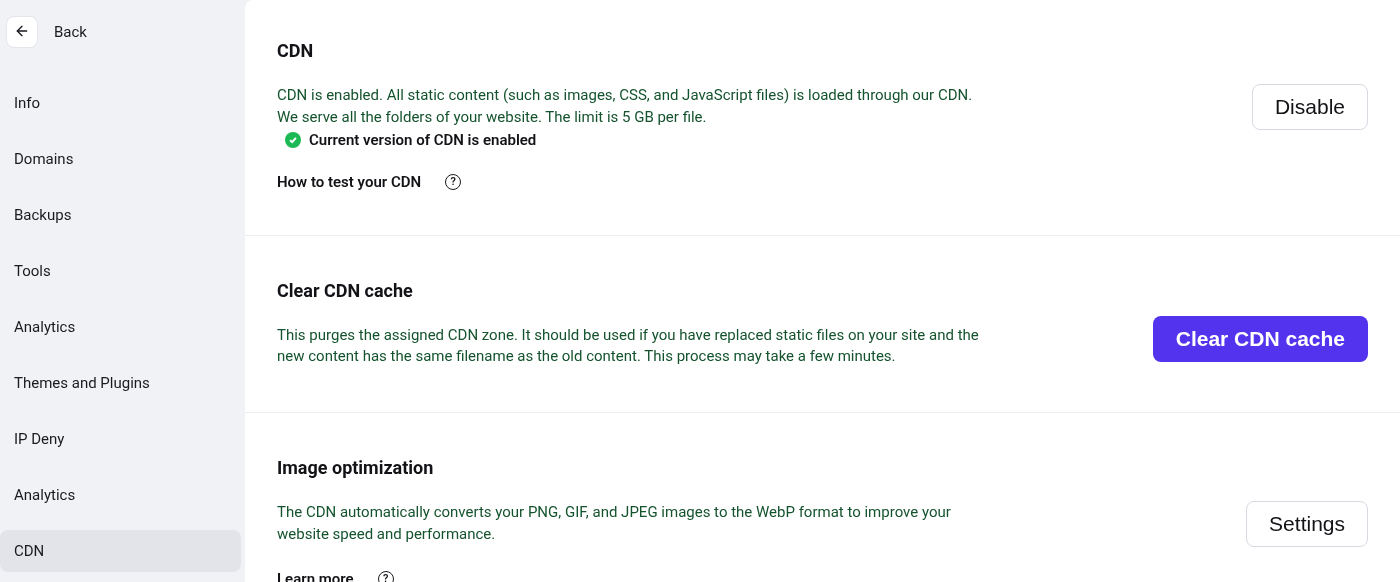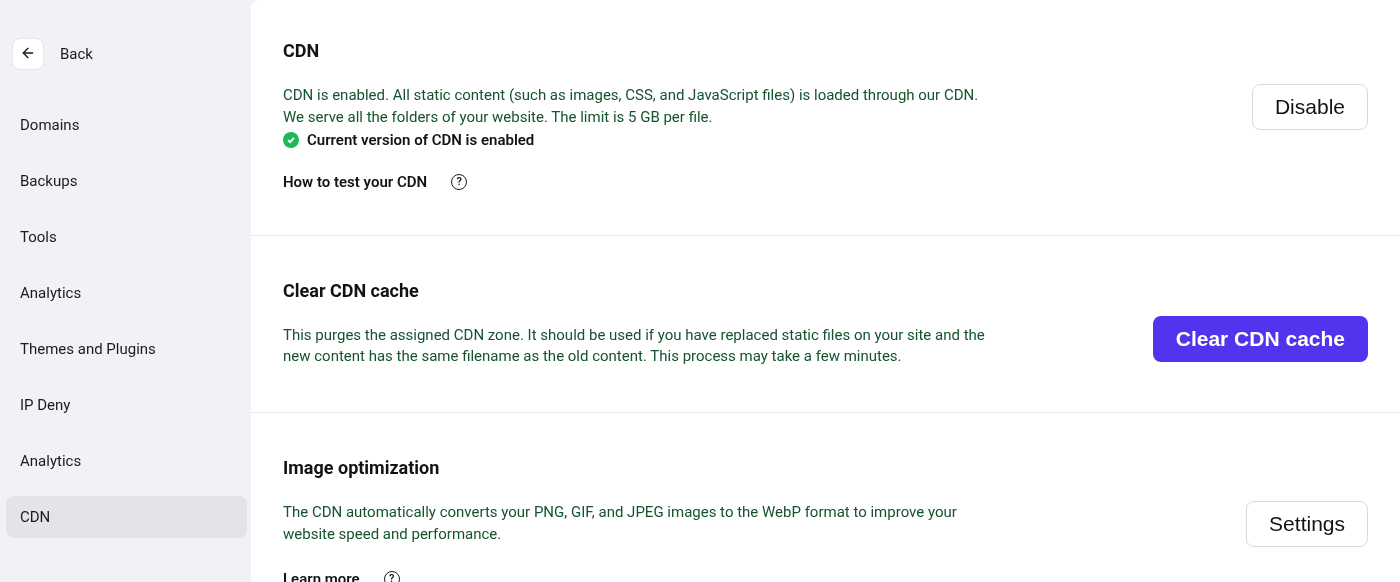--- a/index.html
+++ b/index.html
@@ -15,22 +15,21 @@
     display: flex;
     width: 1400px;
     height: 582px;
     overflow: hidden;
   }
   
   .sidebar {
     width: 245px;
     flex: 0 0 245px;
     background: #f1f2f5;
-    padding-top: 38px;
-    margin-left: 6px;
+    padding-top: 16px;
   }
   .back-row {
     display: flex;
     align-items: center;
     gap: 16px;
     padding: 0 0 28px 6px;
   }
   .back-btn {
     width: 32px;
     height: 32px;
@@ -92,20 +91,21 @@
   .section-desc {
     font-size: 15px;
     color: #14532d;
     line-height: 1.45;
   }
   .status-row {
     display: flex;
     align-items: center;
     gap: 8px;
     margin-top: 2px;
+    margin-left: 8px;
   }
   .status-icon {
     width: 16px;
     height: 16px;
     border-radius: 50%;
     background: #1db954;
     display: flex;
     align-items: center;
     justify-content: center;
   }
@@ -175,20 +175,21 @@
         <span>
           <svg viewBox="0 0 24 24" fill="none" stroke-width="2" stroke-linecap="round" stroke-linejoin="round">
               <line x1="19" y1="12" x2="5" y2="12"></line>
               <polyline points="12 19 5 12 12 5"></polyline>
             </svg>
         </span>
       </button>
       <span class="back-label">Back</span>
     </div>
     <nav class="nav">
+      <a class="nav-item">Info</a>
       <a class="nav-item">Domains</a>
       <a class="nav-item">Backups</a>
       <a class="nav-item">Tools</a>
       <a class="nav-item">Analytics</a>
       <a class="nav-item">Themes and Plugins</a>
       <a class="nav-item">IP Deny</a>
       <a class="nav-item">Analytics</a>
       <a class="nav-item active">CDN</a>
 
     </nav>

